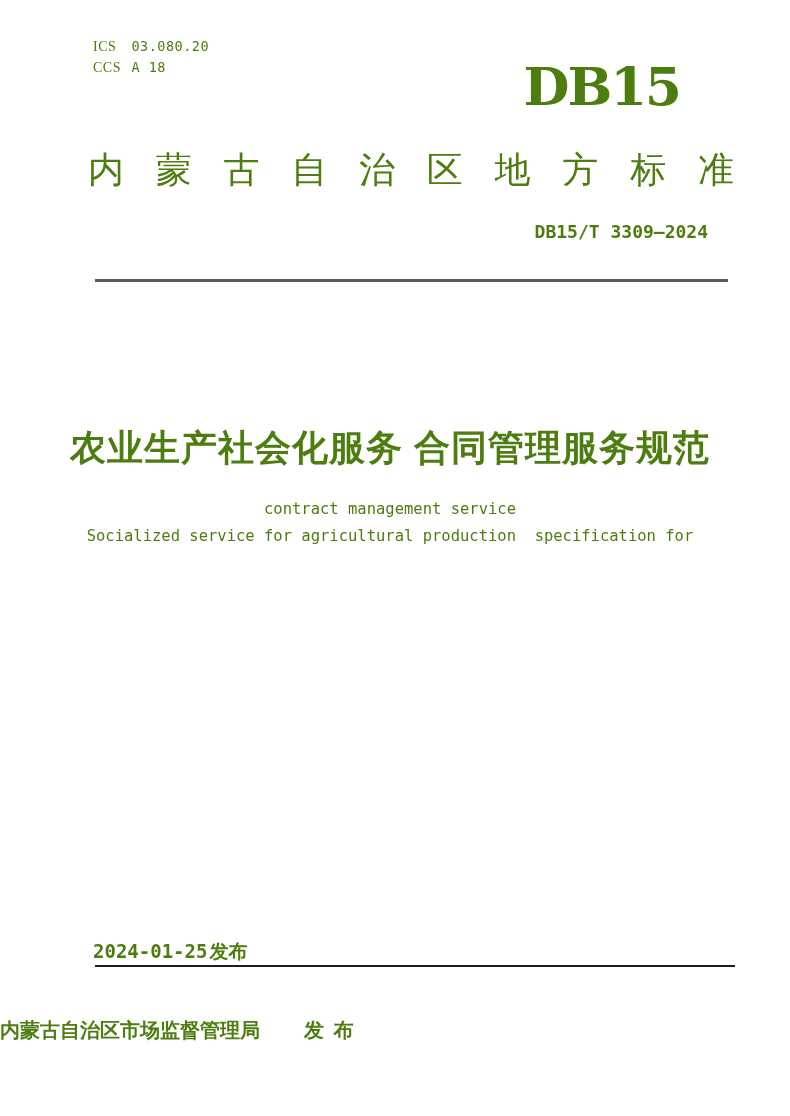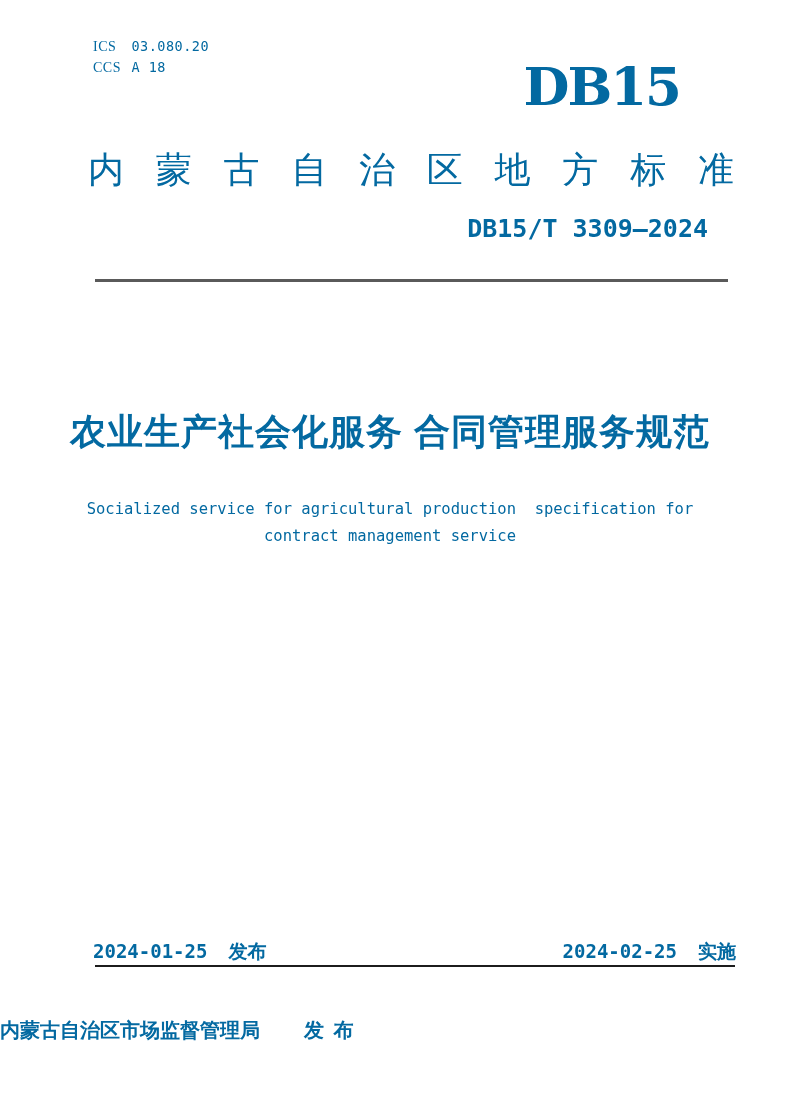--- a/index.html
+++ b/index.html
@@ -5,21 +5,21 @@
   html, body {
     margin: 0;
     padding: 0;
     background: #ffffff;
   }
   .page {
     position: relative;
     width: 780px;
     height: 1116px;
     background: #ffffff;
-    color: #0369a1;
+    color: #4d7c0f;
     font-family: "Liberation Sans", sans-serif;
     overflow: hidden;
   }
 
   
   .ics-block {
     position: absolute;
     left: 93px;
     top: 36px;
     font-size: 14px;
@@ -60,42 +60,42 @@
     justify-content: space-between;
     font-size: 36px;
     line-height: 44px;
     font-weight: normal;
   }
 
   
   .standard-number {
     position: absolute;
     right: 72px;
-    top: 214px;
-    font-family: "DejaVu Sans Mono", monospace;
-    font-size: 25px;
+    top: 221px;
+    font-family: "DejaVu Sans Mono", monospace;
+    font-size: 18px;
     font-weight: bold;
     letter-spacing: 0px;
     white-space: pre;
   }
 
   .rule-top {
     position: absolute;
     left: 95px;
     top: 279px;
     width: 633px;
     height: 3px;
     background: #5a5a5a;
   }
 
   
   .title-zh {
     position: absolute;
     left: 0;
-    top: 408px;
+    top: 424px;
     width: 100%;
     text-align: center;
     font-size: 36px;
     font-weight: bold;
     letter-spacing: 1px;
     white-space: pre;
   }
 
   
   .title-en {
@@ -121,21 +121,21 @@
     justify-content: space-between;
     font-size: 19px;
     font-weight: bold;
     line-height: 26px;
   }
   .dates-row .date {
     font-family: "DejaVu Sans Mono", monospace;
     font-weight: bold;
     margin-top: 31px;
   }
-  .dates-row .dlabel { margin-left: 21px; }
+  .dates-row .dlabel { margin-left: 2px; }
 
   .rule-bottom {
     position: absolute;
     left: 95px;
     top: 965px;
     width: 640px;
     height: 2px;
     background: #1c1c1c;
   }
 
@@ -188,31 +188,28 @@
     <span>准</span>
   </div>
 
   <div class="standard-number">DB15/T 3309—2024</div>
 
   <div class="rule-top"></div>
 
   <div class="title-zh">农业生产社会化服务 合同管理服务规范</div>
 
   <div class="title-en">
+    <div class="line">contract management service</div>
     <div class="line">Socialized service for agricultural production  specification for</div>
-    <div class="line">contract management service</div>
   </div>
 
   <div class="dates-row">
     <div>
       <span class="date">2024-01-25</span><span class="dlabel">发布</span>
     </div>
-    <div>
-      <span class="date">2024-02-25</span><span class="dlabel">实施</span>
-    </div>
   </div>
 
   <div class="rule-bottom"></div>
 
   <div class="publisher-row">
     <span>内蒙古自治区市场监督管理局</span><span class="action">发 布</span>
   </div>
 
 </div>
 

